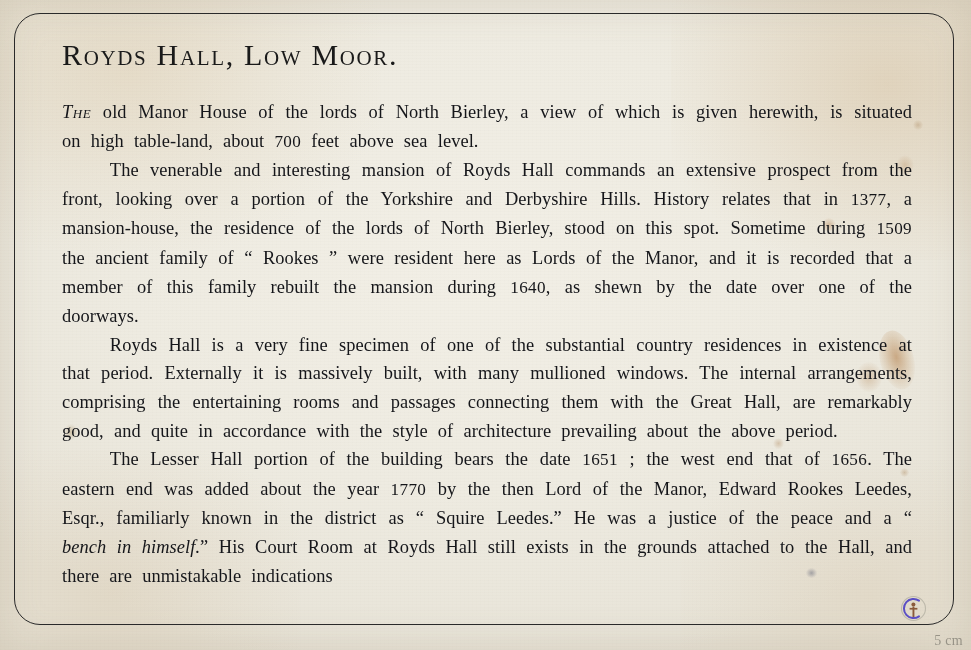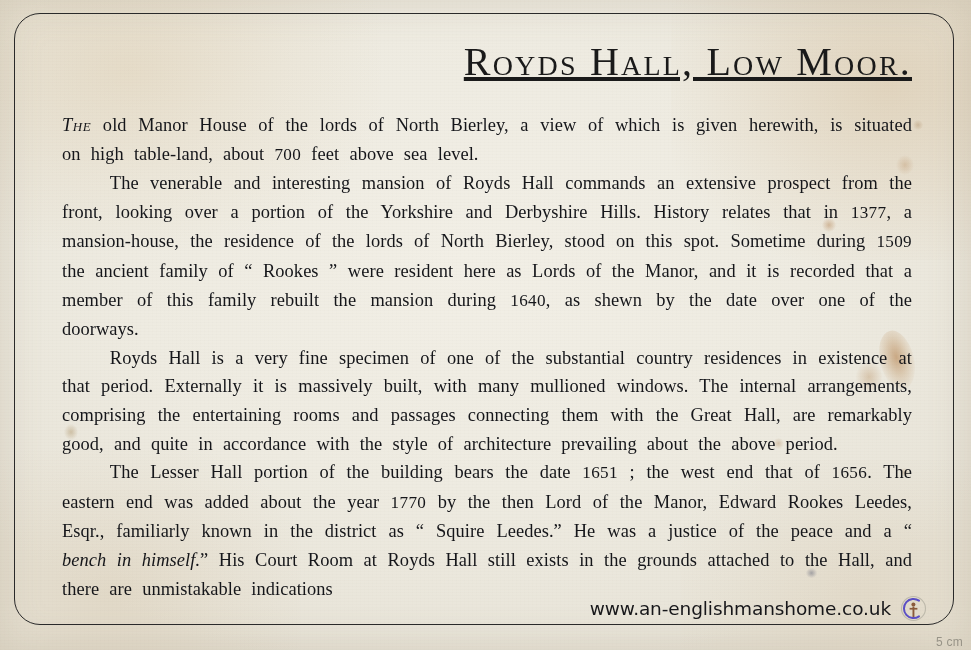--- a/index.html
+++ b/index.html
@@ -105,30 +105,29 @@
 
   
   .content {
     position: absolute;
     left: 62px;
     top: 38px;
     width: 850px;
   }
 
   .doc-title {
-    text-align: right;
+    text-align: left;
     font-family: "Liberation Serif", serif;
-    font-size: 40px;
+    font-size: 30px;
     color: #1a1a1a;
     letter-spacing: 0.055em;
     margin: 0 0 26px 0;
     font-variant: small-caps;
     font-weight: normal;
     white-space: nowrap;
-    text-decoration: underline;
   }
 
   p.body {
     margin: 0;
     font-size: 18.4px;
     line-height: 28.6px;
     color: #15161a;
     text-align: justify;
     text-justify: inter-word;
     word-spacing: 0.30em;
@@ -168,22 +167,22 @@
   .logo {
     position: relative;
     width: 27px;
     height: 27px;
     flex: 0 0 27px;
   }
   .scale-note {
     position: absolute;
     right: 8px;
     bottom: 1px;
-    font-family: Liberation Sans, sans-serif;
-    font-size: 12px;
+    font-family: Liberation Serif, serif;
+    font-size: 14px;
     color: #7d7a70;
     opacity: 0.72;
     letter-spacing: 0.02em;
   }
 
   
   .grain {
     position: absolute;
     inset: 0;
     pointer-events: none;
@@ -225,21 +224,20 @@
     <p class="body" id="p1"><span class="sc">The</span> old Manor House of the lords of North Bierley, a view of which is given herewith, is situated on high table-land, about <span class="osf">700</span> feet above sea level.</p>
 
     <p class="body indent" id="p2">The venerable and interesting mansion of Royds Hall commands an extensive prospect from the front, looking over a portion of the Yorkshire and Derbyshire Hills.  History relates that in <span class="osf">1377</span>, a mansion-house, the residence of the lords of North Bierley, stood on this spot.  Sometime during <span class="osf">1509</span> the ancient family of “ Rookes ” were resident here as Lords of the Manor, and it is recorded that a member of this family rebuilt the mansion during <span class="osf">1640</span>, as shewn by the date over one of the doorways.</p>
 
     <p class="body indent" id="p3">Royds Hall is a very fine specimen of one of the substantial country residences in existence at that period.  Externally it is massively built, with many mullioned windows.  The internal arrangements, comprising the entertaining rooms and passages connecting them with the Great Hall, are remarkably good, and quite in accordance with the style of architecture prevailing about the above period.</p>
 
     <p class="body indent" id="p4">The Lesser Hall portion of the building bears the date <span class="osf">1651</span> ; the west end that of <span class="osf">1656</span>.  The eastern end was added about the year <span class="osf">1770</span> by the then Lord of the Manor, Edward Rookes Leedes, Esqr., familiarly known in the district as “ Squire Leedes.” He was a justice of the peace and a “ <i>bench in himself.</i>”  His Court Room at Royds Hall still exists in the grounds attached to the Hall, and there are unmistakable indications</p>
   </div>
 
   <div class="footer">
-    <span class="footer-url">www.an-englishmanshome.co.uk</span>
     <span class="logo">
       <svg width="27" height="27" viewBox="0 0 27 27" aria-hidden="true">
         <circle cx="13.5" cy="13.5" r="12" fill="none" stroke="#bdb9ab" stroke-width="1.1"></circle>
         <path d="M19.0 5.6 A 9.6 9.6 0 1 0 19.0 21.4" fill="none" stroke="#5b4fc4" stroke-width="2.0" stroke-linecap="round"></path>
         <circle cx="13.4" cy="9.6" r="2.0" fill="#8a5a3c"></circle>
         <rect x="12.5" y="11.6" width="1.9" height="10.4" fill="#8a5a3c"></rect>
         <rect x="9.6" y="12.9" width="7.8" height="1.7" fill="#8a5a3c"></rect>
       </svg>
     </span>
   </div>

